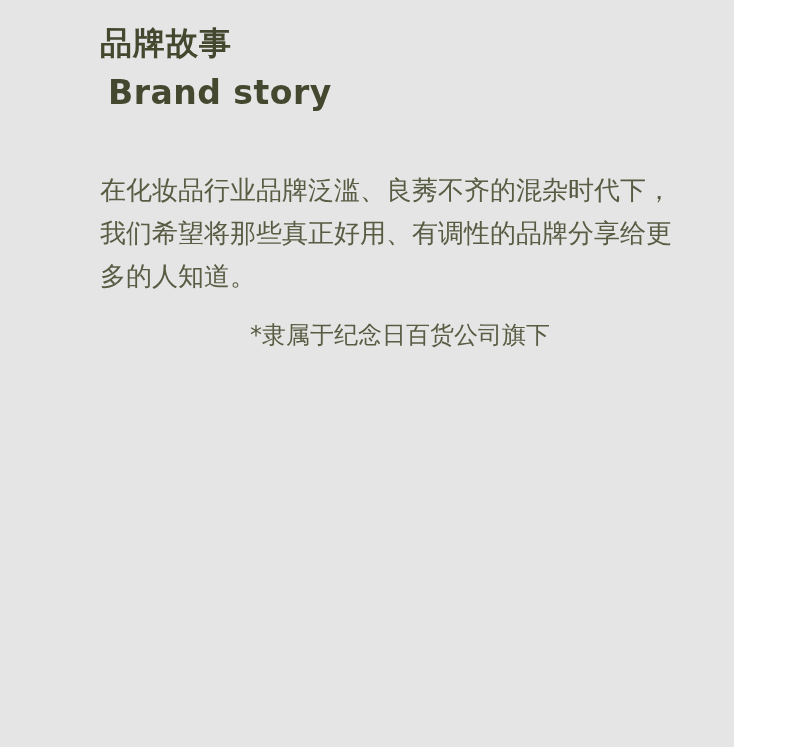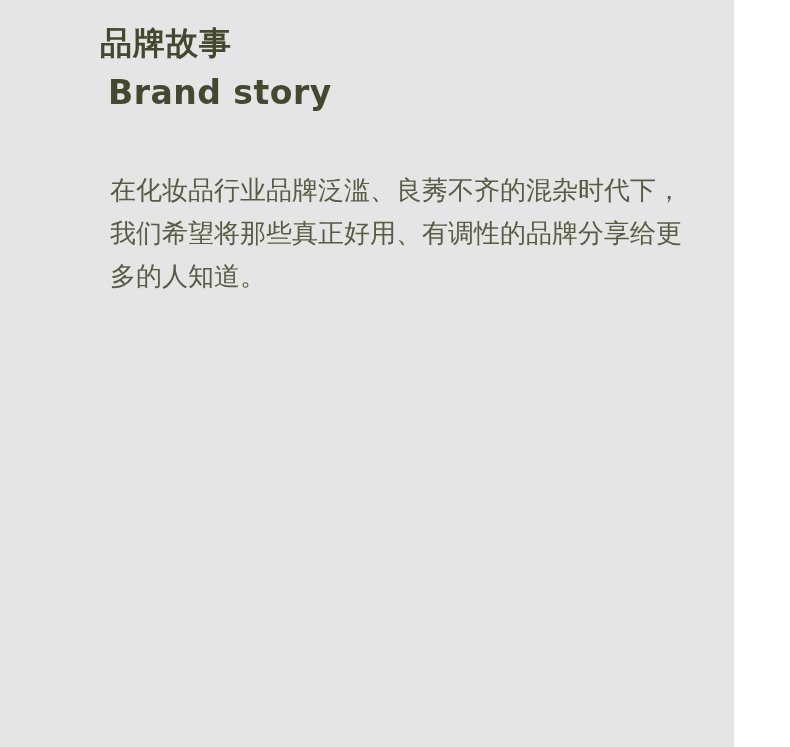--- a/index.html
+++ b/index.html
@@ -30,21 +30,21 @@
   }
   .title-en {
     margin: 8px;
     font-size: 33px;
     line-height: 42px;
     font-weight: 700;
     color: #43482f;
     letter-spacing: 0.5px;
   }
   .para {
-    margin: 10px;
+    margin: 0;
     font-size: 26px;
     line-height: 43px;
     font-weight: 400;
     color: #575c43;
     white-space: pre-line;
     letter-spacing: 0px;
   }
   .para-1 { margin-top: 55px; }
   .para-2 { margin-top: 59px; }
   .footnote {
@@ -60,14 +60,15 @@
 </head>
 <body>
 
 <div class="page">
   <div class="content">
     <h1 class="title-cn">品牌故事</h1>
     <h1 class="title-en">Brand story</h1>
     <p class="para para-1">在化妆品行业品牌泛滥、良莠不齐的混杂时代下，
 我们希望将那些真正好用、有调性的品牌分享给更
 多的人知道。</p>
+    <p class="footnote">*隶属于纪念日百货公司旗下</p>
   </div>
 </div>
 
 </body></html>

